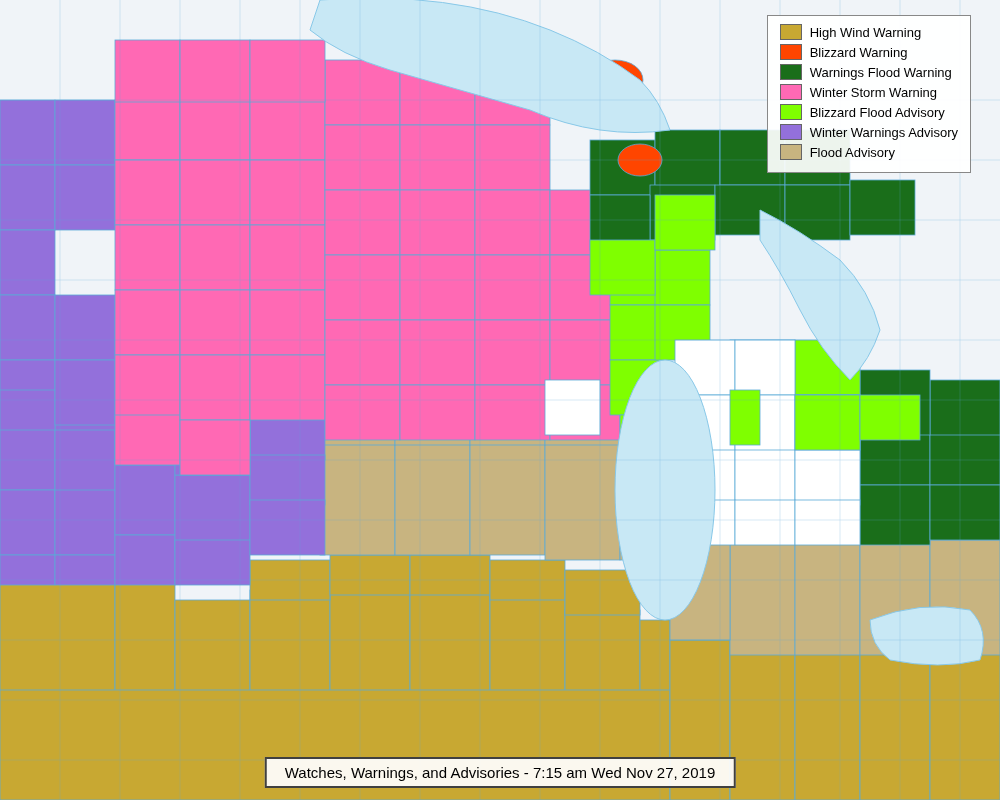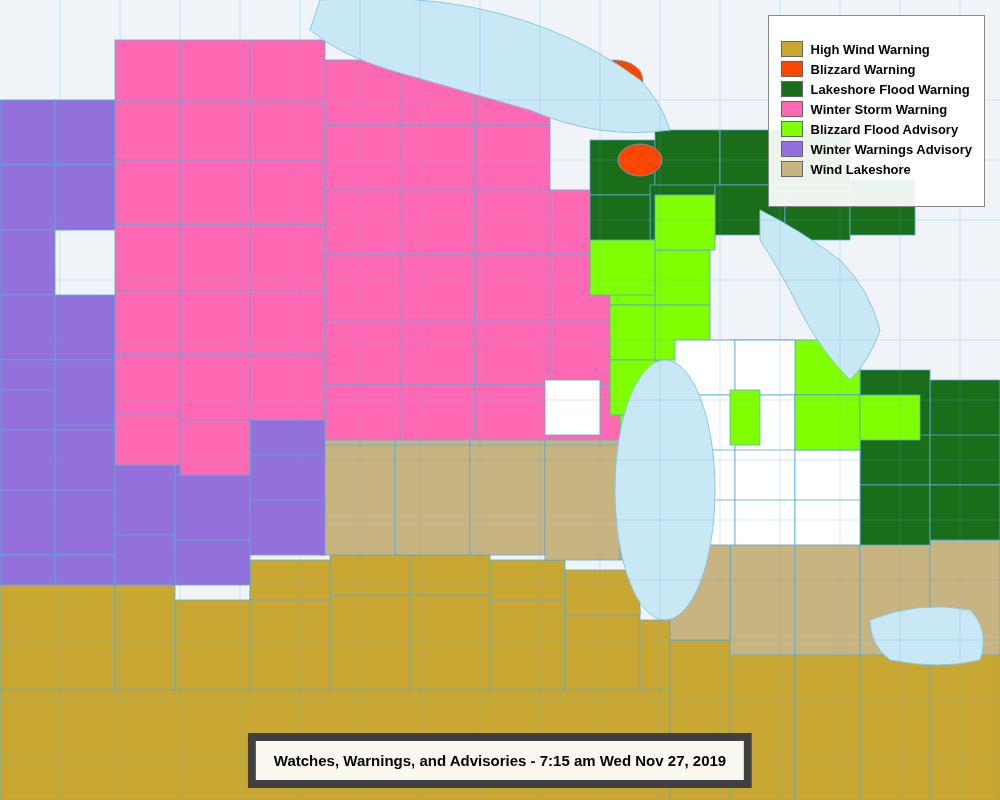--- a/index.html
+++ b/index.html
@@ -15,26 +15,25 @@
       width: 1000px;
       height: 800px;
     }
     #map-svg {
       width: 1000px;
       height: 800px;
     }
     #legend {
       position: absolute;
       top: 15px;
-      right: 15px;
+      right: 29px;
       background: rgba(255,255,255,0.92);
       border: 1px solid #888;
-      padding: 25px 12px;
+      padding: 8px 12px;
       font-size: 13px;
-      font-weight: bold;
     }
     .legend-item {
       display: flex;
       align-items: center;
       margin-bottom: 4px;
     }
     .legend-swatch {
       width: 22px;
       height: 16px;
       margin-right: 8px;
@@ -44,24 +43,24 @@
     .legend-label {
       white-space: nowrap;
       font-size: 13px;
     }
     #caption {
       position: absolute;
       bottom: 12px;
       left: 50%;
       transform: translateX(-50%);
       background: rgba(255,255,255,0.92);
-      border: 8px solid #404040;
-      padding: 11px 18px;
+      border: 2px solid #404040;
+      padding: 5px 18px;
       font-size: 15px;
-      font-weight: bold;
+      font-weight: normal;
       white-space: nowrap;
     }
   </style>
 </head>
 <body>
 
 <div id="map-container">
   <svg id="map-svg" viewBox="0 0 1000 800" xmlns="http://www.w3.org/2000/svg">
     <defs>
       <clipPath id="map-clip">
@@ -338,35 +337,35 @@
     <div class="legend-item">
       <div class="legend-swatch" style="background:#c8a832;"></div>
       <span class="legend-label">High Wind Warning</span>
     </div>
     <div class="legend-item">
       <div class="legend-swatch" style="background:#ff4500;"></div>
       <span class="legend-label">Blizzard Warning</span>
     </div>
     <div class="legend-item">
       <div class="legend-swatch" style="background:#1a6e1a;"></div>
-      <span class="legend-label">Lakeshore Flood Warning</span>
+      <span class="legend-label">Warnings Flood Warning</span>
     </div>
     <div class="legend-item">
       <div class="legend-swatch" style="background:#ff69b4;"></div>
       <span class="legend-label">Winter Storm Warning</span>
     </div>
     <div class="legend-item">
       <div class="legend-swatch" style="background:#7fff00;"></div>
       <span class="legend-label">Blizzard Flood Advisory</span>
     </div>
     <div class="legend-item">
       <div class="legend-swatch" style="background:#9370db;"></div>
       <span class="legend-label">Winter Warnings Advisory</span>
     </div>
     <div class="legend-item">
       <div class="legend-swatch" style="background:#c8b480;"></div>
-      <span class="legend-label">Wind Lakeshore</span>
+      <span class="legend-label">Flood Advisory</span>
     </div>
   </div>
 
   
   <div id="caption">Watches, Warnings, and Advisories - 7:15 am Wed Nov 27, 2019</div>
 </div>
 
 </body></html>

